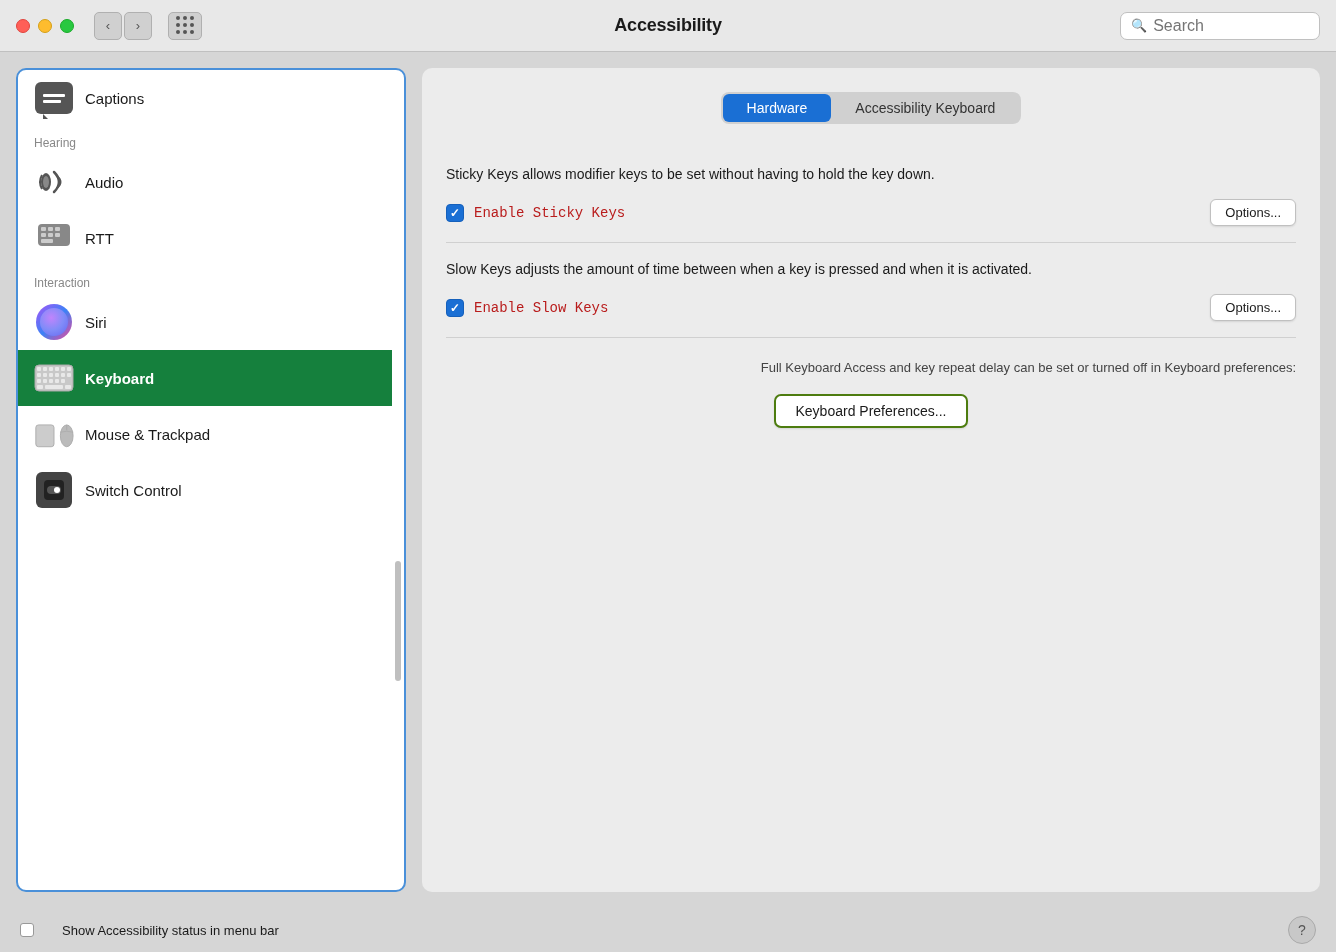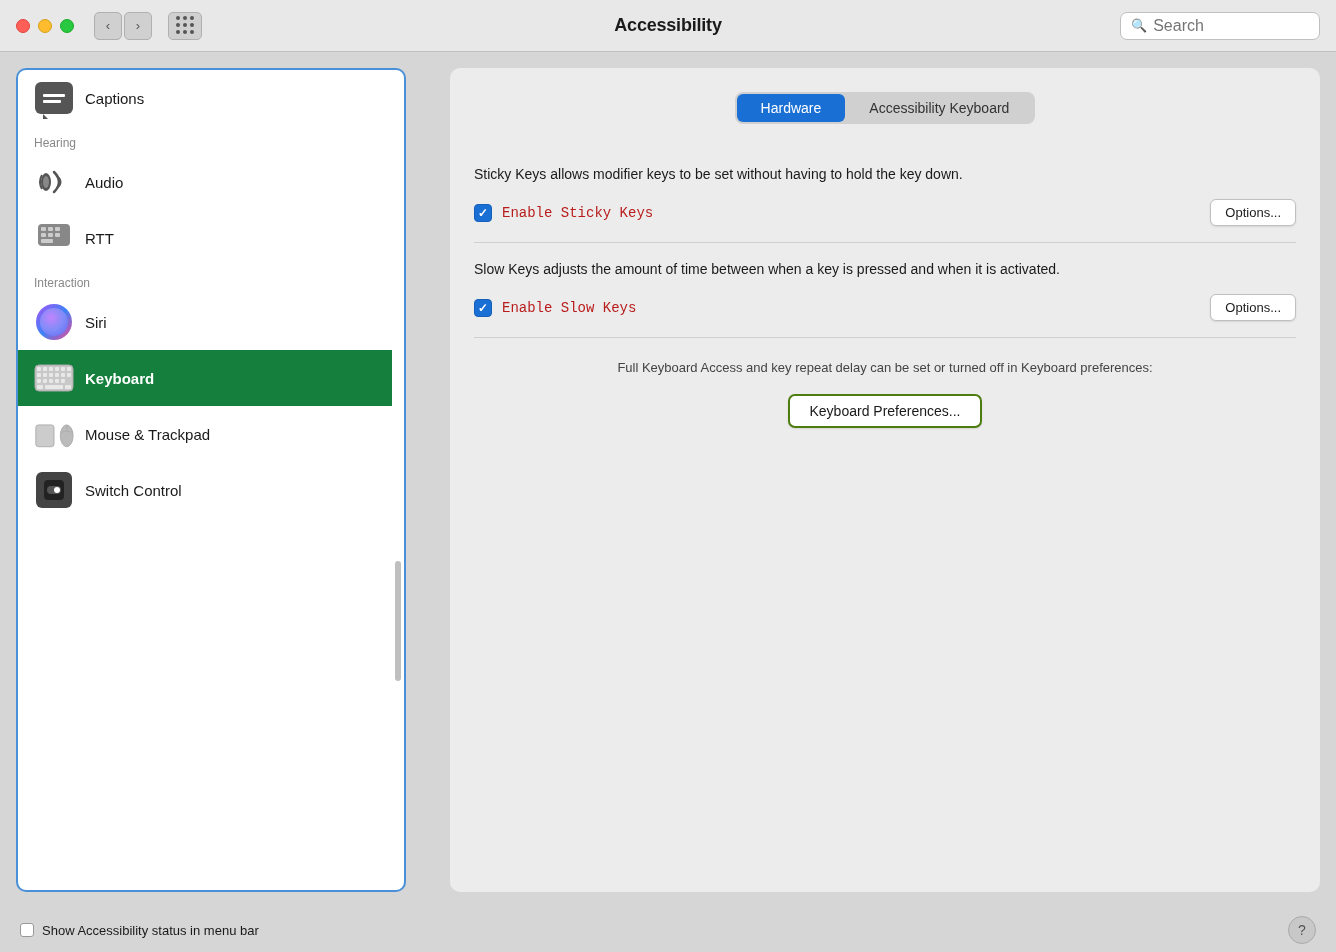--- a/index.html
+++ b/index.html
@@ -230,21 +230,20 @@
 
     
     .right-panel {
       flex: 1;
       background: #ececec;
       border-radius: 10px;
       padding: 24px;
       display: flex;
       flex-direction: column;
       gap: 0;
-      margin-left: 28px;
     }
 
     
     .tabs-container {
       display: flex;
       justify-content: center;
       margin-bottom: 24px;
     }
     .tab-group {
       display: flex;
@@ -326,21 +325,21 @@
 
     .keyboard-prefs-section {
       padding-top: 20px;
       text-align: center;
     }
     .keyboard-prefs-desc {
       font-size: 13px;
       color: #444;
       line-height: 1.5;
       margin-bottom: 16px;
-      text-align: center;
+      text-align: right;
     }
     .keyboard-prefs-btn {
       background: white;
       border: 2px solid #4d7c0f;
       border-radius: 7px;
       padding: 7px 20px;
       font-size: 14px;
       color: #1a1a1a;
       cursor: pointer;
       box-shadow: 0 1px 2px rgba(0,0,0,0.1);
@@ -363,20 +362,21 @@
       height: 14px;
       border: 1px solid #999;
       border-radius: 3px;
       background: white;
       margin-right: 8px;
       flex-shrink: 0;
     }
     .show-status-label {
       font-size: 13px;
       color: #1a1a1a;
+      margin-left: 20px;
     }
     .help-btn {
       margin-left: auto;
       width: 28px;
       height: 28px;
       border-radius: 50%;
       background: #c8c8c8;
       border: 1px solid #aaa;
       display: flex;
       align-items: center;

